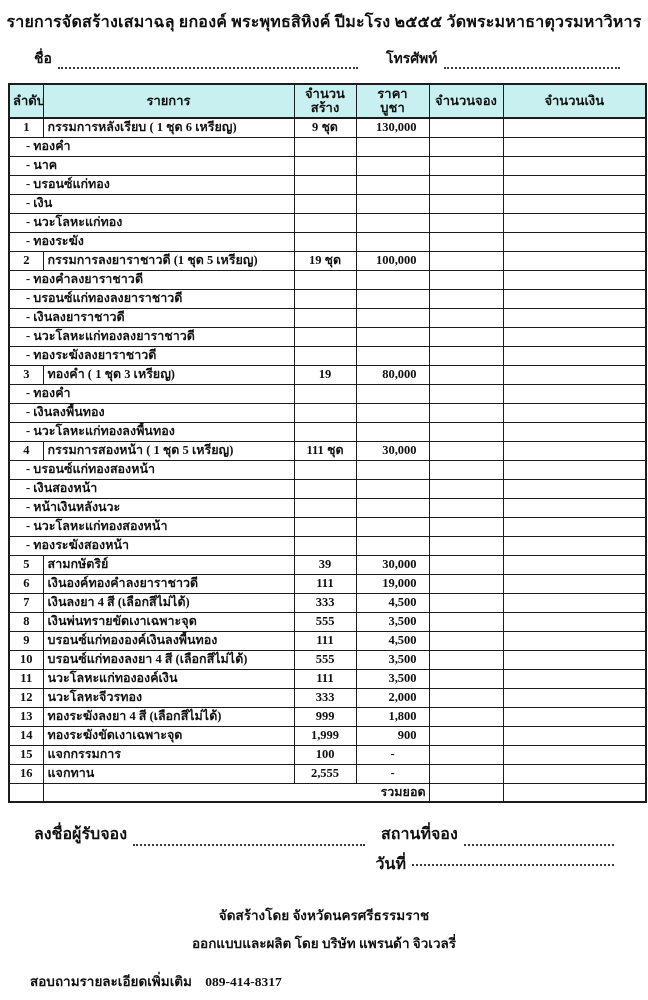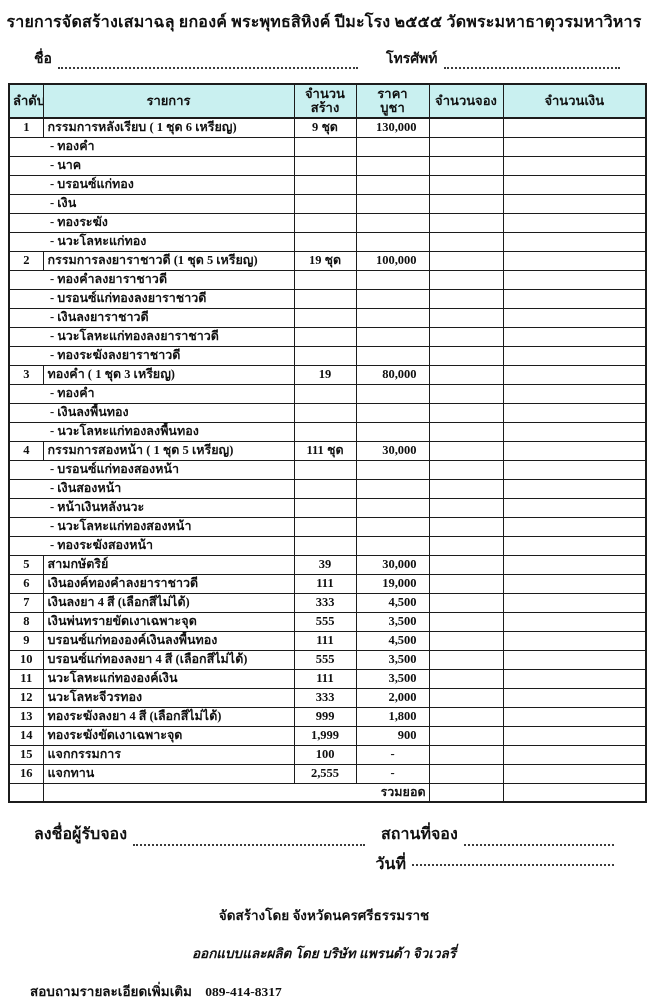--- a/index.html
+++ b/index.html
@@ -59,37 +59,37 @@
   .order thead th{
     background:var(--header_bg);
     text-align:center;
     vertical-align:middle;
     height:34px;
     font-size:13px;
     border-bottom:2px solid var(--border_color);
   }
   .order td.no{text-align:center;}
   .order td.item{text-align:left;padding-left:4px;}
-  .order td.item.sub{padding-left:40px;margin-top:20px;}
+  .order td.item.sub{padding-left:16px;margin-top:20px;}
   .order td.item.total-label{padding-left:20px;text-align:right;}
   .order td.qty{text-align:center;padding-right:3px;}
   .order td.price{text-align:right;padding-right:12px;}
   .order td.price.dash{text-align:center;padding-right:3px;}
 
   .sign-block{margin:18px 34px 0 34px;font-size:16px;}
   .sign-row{display:flex;align-items:flex-end;gap:6px;}
   .sign-row .label{white-space:nowrap;}
   .sign-row .leader.sig-dots{flex:0 0 232px;margin-right:10px;}
   .sign-row2{display:flex;align-items:flex-start;gap:6px;margin-top:5px;}
   .sign-row2 .spacer{flex:0 0 300px;}
   .sign-row2 .label{flex:0 0 66px;text-align:right;white-space:nowrap;}
   .sign-row2 .leader{flex:1 1 auto;}
 
   .credit{ text-align:center;font-size:13.5px;margin-top:28px;}
-  .credit + .credit{margin-top:16px;font-style:italic;}
+  .credit + .credit{margin-top:6px;}
   .inquiry{margin:16px 0 0 30px;font-size:13.5px;}
   .inquiry .phone{margin-left:10px;font-family:"Liberation Serif","DejaVu Serif",serif;}
 </style>
 </head>
 <body>
 
 <div class="page">
 
   <div class="doc-title">รายการจัดสร้างเสมาฉลุ ยกองค์ พระพุทธสิหิงค์ ปีมะโรง ๒๕๕๕    วัดพระมหาธาตุวรมหาวิหาร</div>
 
@@ -150,28 +150,28 @@
           <td class="amount"></td>
         </tr>
         <tr>
           <td class="item sub" colspan="2">- เงิน</td>
           <td class="qty"></td>
           <td class="price"></td>
           <td class="reserve"></td>
           <td class="amount"></td>
         </tr>
         <tr>
+          <td class="item sub" colspan="2">- นวะโลหะแก่ทอง</td>
+          <td class="qty"></td>
+          <td class="price"></td>
+          <td class="reserve"></td>
+          <td class="amount"></td>
+        </tr>
+        <tr>
           <td class="item sub" colspan="2">- ทองระฆัง</td>
-          <td class="qty"></td>
-          <td class="price"></td>
-          <td class="reserve"></td>
-          <td class="amount"></td>
-        </tr>
-        <tr>
-          <td class="item sub" colspan="2">- นวะโลหะแก่ทอง</td>
           <td class="qty"></td>
           <td class="price"></td>
           <td class="reserve"></td>
           <td class="amount"></td>
         </tr>
         <tr>
           <td class="no">2</td>
           <td class="item">กรรมการลงยาราชาวดี (1 ชุด 5 เหรียญ)</td>
           <td class="qty">19 ชุด</td>
           <td class="price">100,000</td>

